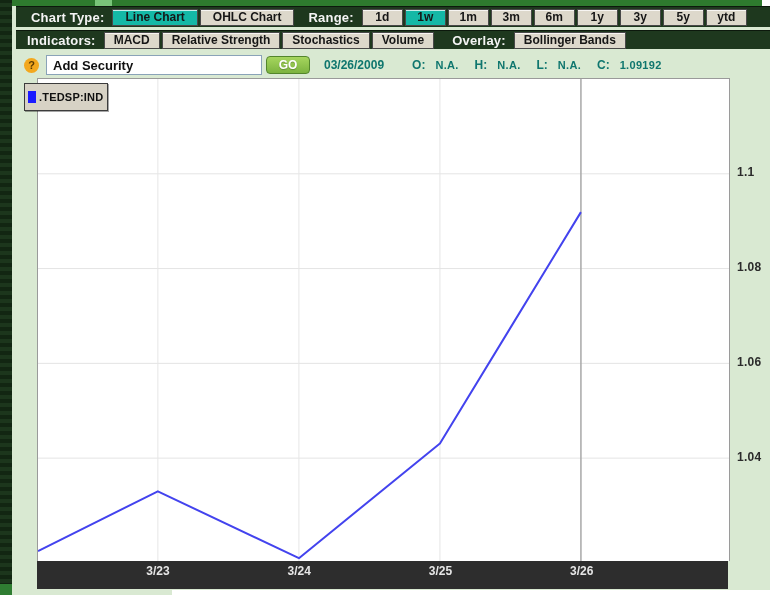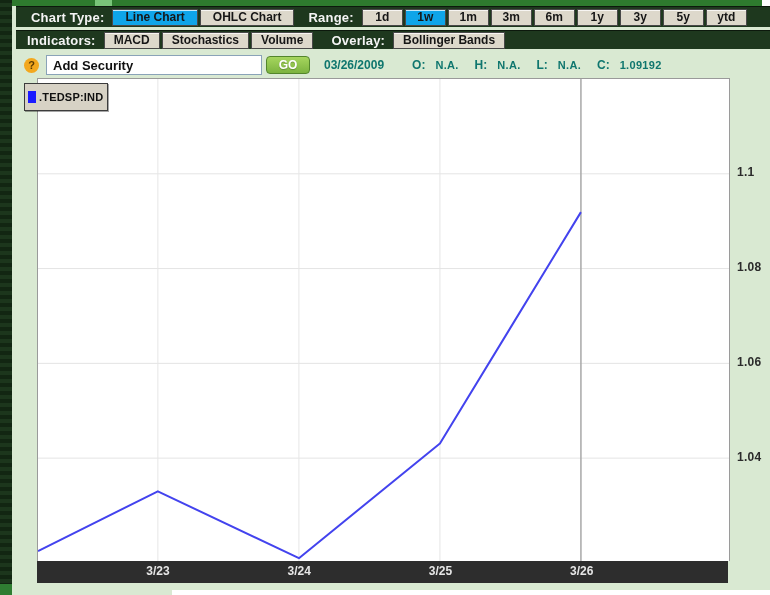--- a/index.html
+++ b/index.html
@@ -9,37 +9,37 @@
 .left-strip-notch{position:absolute;left:0;top:584px;width:12px;height:11px;background:#2f7d32}
 .top-strip{position:absolute;left:12px;top:0;width:758px;height:6px;background:#2e7a2e}
 .top-strip-light{position:absolute;left:95px;top:0;width:17px;height:6px;background:#79c479}
 .top-strip-white{position:absolute;left:762px;top:0;width:8px;height:6px;background:#fff}
 .toolbar{position:absolute;left:16px;width:758px;display:flex;align-items:center;overflow:hidden;white-space:nowrap}
 #toolbar1{top:6px;height:21px;background:#1e381e;border-top:1px solid #0c180c;padding-left:8px}
 #toolbar2{top:30px;height:19px;background:#1e381e;border-top:1px solid #0c180c;padding-left:4px}
 #toolbar3{top:52px;height:26px;background:transparent;padding-left:8px}
 .tlabel{color:#f4f4f4;font-size:13px;font-weight:bold;padding:0 7px;letter-spacing:.2px}
 .tbtn{height:17px;line-height:14px;background:#ddd8cb;border:1px solid #484848;box-shadow:inset 0 1px 0 rgba(255,255,255,.75);color:#161616;font-family:inherit;font-size:12px;font-weight:bold;padding:0 12px;margin:0 1px;cursor:pointer}
-.tbtn.sel{background:#0ea5e9}
+.tbtn.sel{background:#14b8a6}
 .rbtn{width:41px;padding:0}
 .ibtn{padding:0 9px}
 #overlay-label{margin-left:10px}
 #help-icon{flex:0 0 15px;width:15px;height:15px;border-radius:50%;background:#f3a81e;color:#5a3a00;font-size:11px;font-weight:bold;display:flex;align-items:center;justify-content:center;margin-right:7px;cursor:pointer}
 #security-input{width:216px;height:20px;border:1px solid #8aa3b8;background:#fff;font-family:inherit;font-weight:bold;font-size:13px;color:#101010;padding:0 6px}
 #go-btn{margin-left:4px;width:44px;height:18px;background:linear-gradient(#a6d65e,#7cb33f);border:1px solid #53862c;border-radius:4px;color:#fff;font-family:inherit;font-weight:bold;font-size:12px;line-height:14px;cursor:pointer;text-shadow:0 1px 1px rgba(0,0,0,.25)}
 .quote{display:flex;align-items:center;margin-left:14px;color:#0f766e}
 .qdate{font-size:12px;font-weight:bold;margin-right:12px}
 .qlab{font-size:12px;font-weight:bold;margin:0 10px 0 16px}
 .qval{font-size:11px;font-weight:bold;letter-spacing:.3px}
 .chart{position:absolute;left:37px;top:78px;width:693px;height:483px;background:#fff;border:1px solid #9a9a9a;border-bottom:none}
 #chart-svg{position:absolute;left:0;top:0;width:100%;height:100%;display:block}
 #legend{position:absolute;left:24px;top:83px;height:28px;display:flex;align-items:center;background:#d7d2c5;border:1px solid #3c3c3c;box-shadow:1px 1px 0 rgba(0,0,0,.35);padding:0 4px 0 3px;z-index:5}
 #legend .swatch{width:8px;height:12px;margin-right:3px}
 #legend .sym{font-size:11px;font-weight:bold;color:#101010;letter-spacing:.2px}
-#xaxis-bar{position:absolute;left:37px;top:561px;width:691px;height:22px;background:#2d2d2d}
+#xaxis-bar{position:absolute;left:37px;top:561px;width:691px;height:28px;background:#2d2d2d}
 .xlab{position:absolute;top:3px;transform:translateX(-50%);color:#e6e6e6;font-size:12px;font-weight:bold}
 .ylab{position:absolute;left:737px;width:33px;color:#2b2b2b;font-size:12px;font-weight:bold;letter-spacing:.3px}
 .bottom-white{position:absolute;left:172px;top:590px;width:598px;height:5px;background:#fff}
 </style>
 </head>
 <body>
 
 <div class="left-strip"></div>
 <div class="left-strip-notch"></div>
 <div class="top-strip"></div>
@@ -58,20 +58,21 @@
   <button class="tbtn rbtn">6m</button>
   <button class="tbtn rbtn">1y</button>
   <button class="tbtn rbtn">3y</button>
   <button class="tbtn rbtn">5y</button>
   <button class="tbtn rbtn">ytd</button>
 </div>
 
 <div class="toolbar" id="toolbar2">
   <span class="tlabel">Indicators:</span>
   <button class="tbtn ibtn">MACD</button>
+  <button class="tbtn ibtn">Relative Strength</button>
   <button class="tbtn ibtn">Stochastics</button>
   <button class="tbtn ibtn">Volume</button>
   <span class="tlabel" id="overlay-label">Overlay:</span>
   <button class="tbtn ibtn">Bollinger Bands</button>
 </div>
 
 <div class="toolbar" id="toolbar3">
   <span id="help-icon">?</span>
   <input id="security-input" type="text" value="Add Security" style="">
   <button id="go-btn">GO</button>

